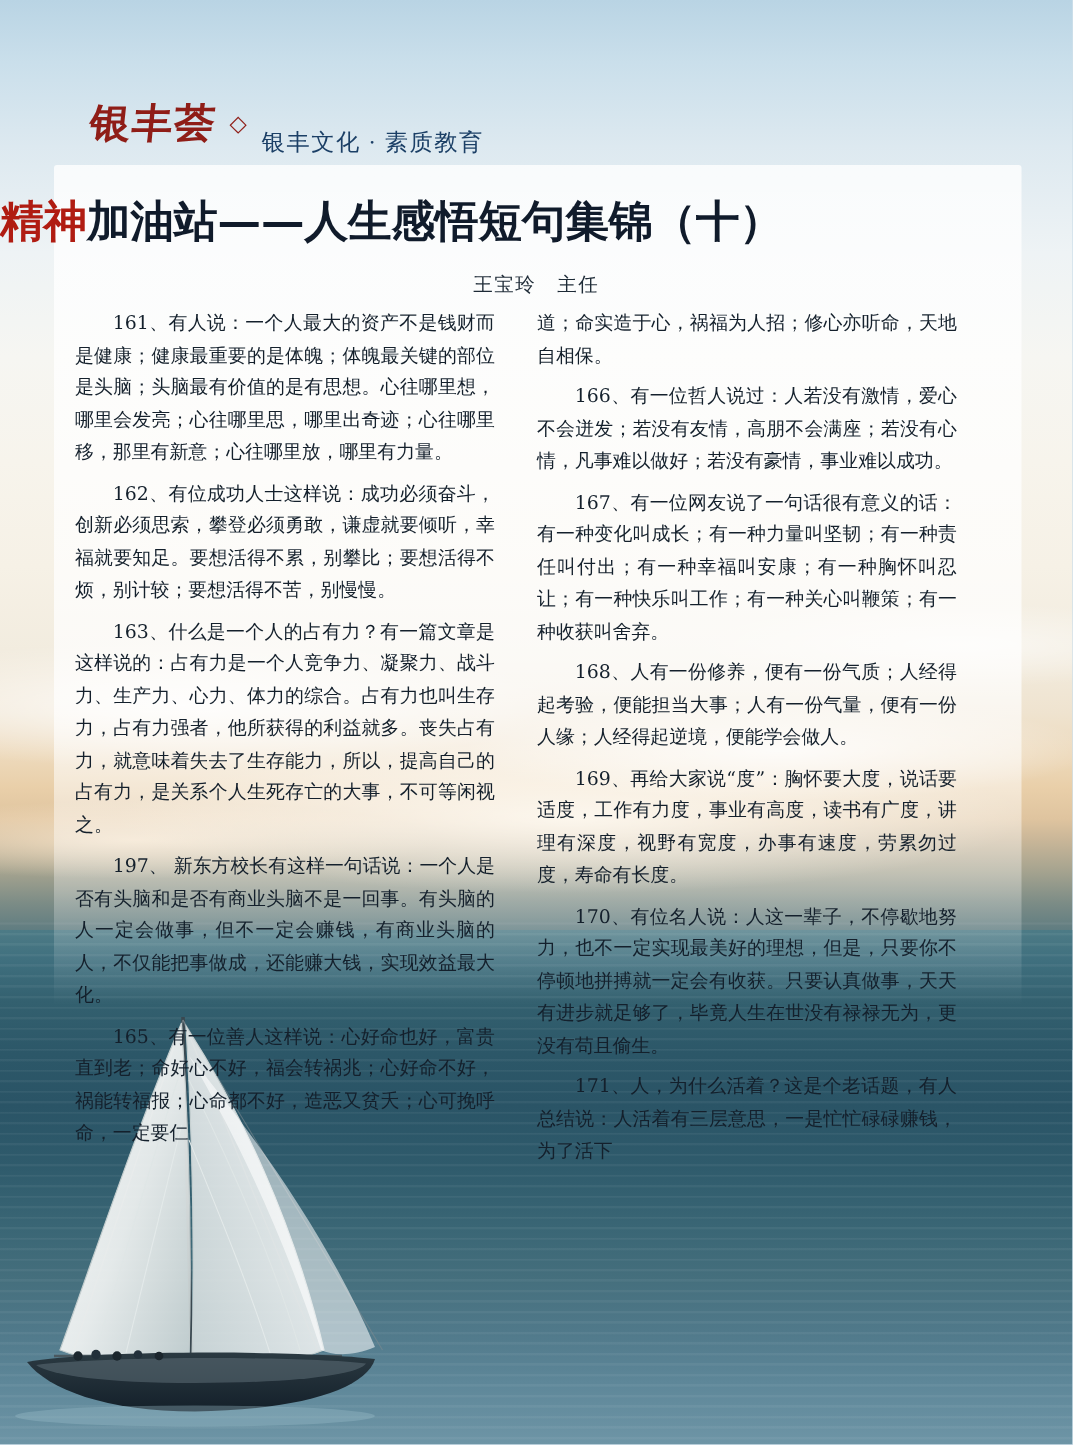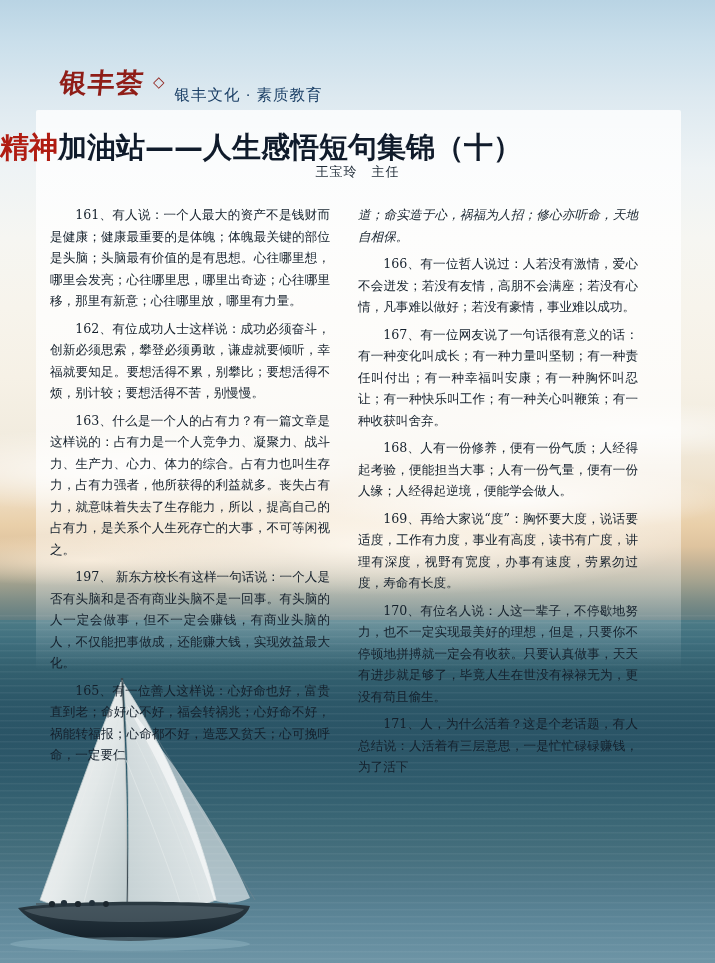--- a/index.html
+++ b/index.html
@@ -162,21 +162,21 @@
     color: #101b2b;
     letter-spacing: 0px;
     white-space: nowrap;
   }
   .title .accent {
     color: #b01c12;
   }
   .byline {
     position: absolute;
     left: 0;
-    top: 163px;
+    top: 181px;
     width: 715px;
     text-align: center;
     font-size: 13px;
     color: #1d2a36;
     letter-spacing: 1px;
   }
 
   
   .columns {
     position: absolute;
@@ -195,21 +195,20 @@
     font-family: "DejaVu Serif", serif;
     font-size: 12.6px;
     line-height: 21.5px;
     color: #14202c;
     text-align: justify;
     text-justify: inter-ideograph;
     text-indent: 2em;
   }
   .col p.noindent {
     text-indent: 0;
-    font-style: italic;
   }
 </style>
 </head>
 <body>
 
 <div id="page">
 
   <div class="bg-sky"></div>
   <div class="bg-clouds"></div>
   <div class="bg-sea"></div>

